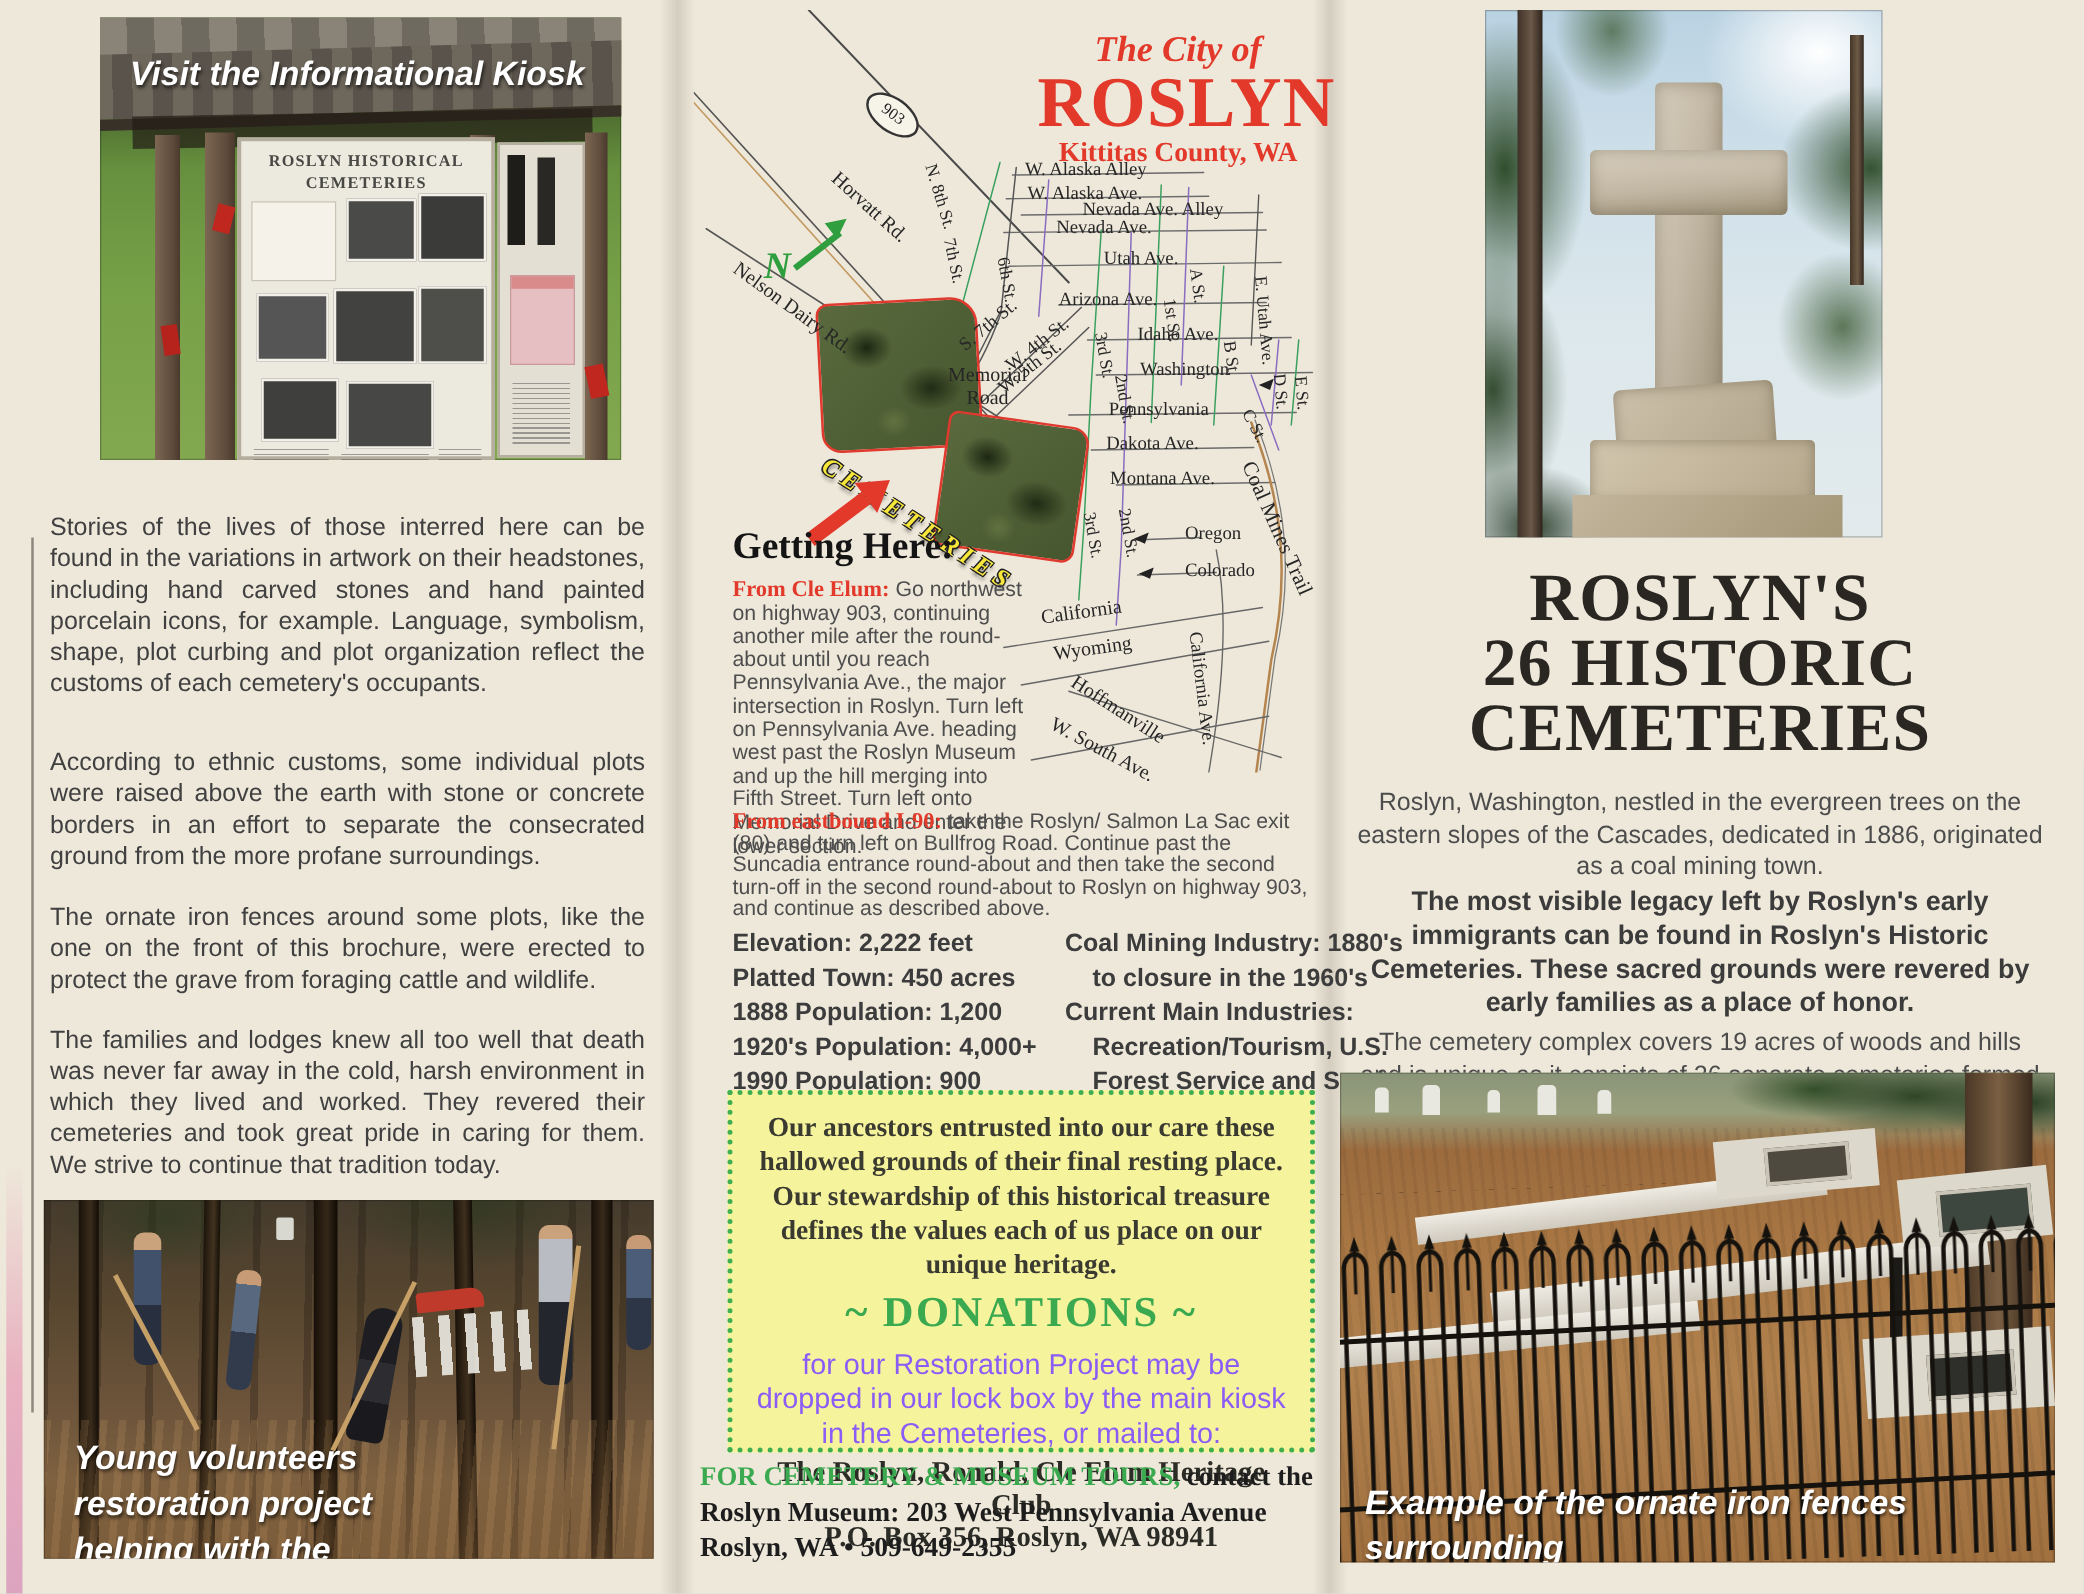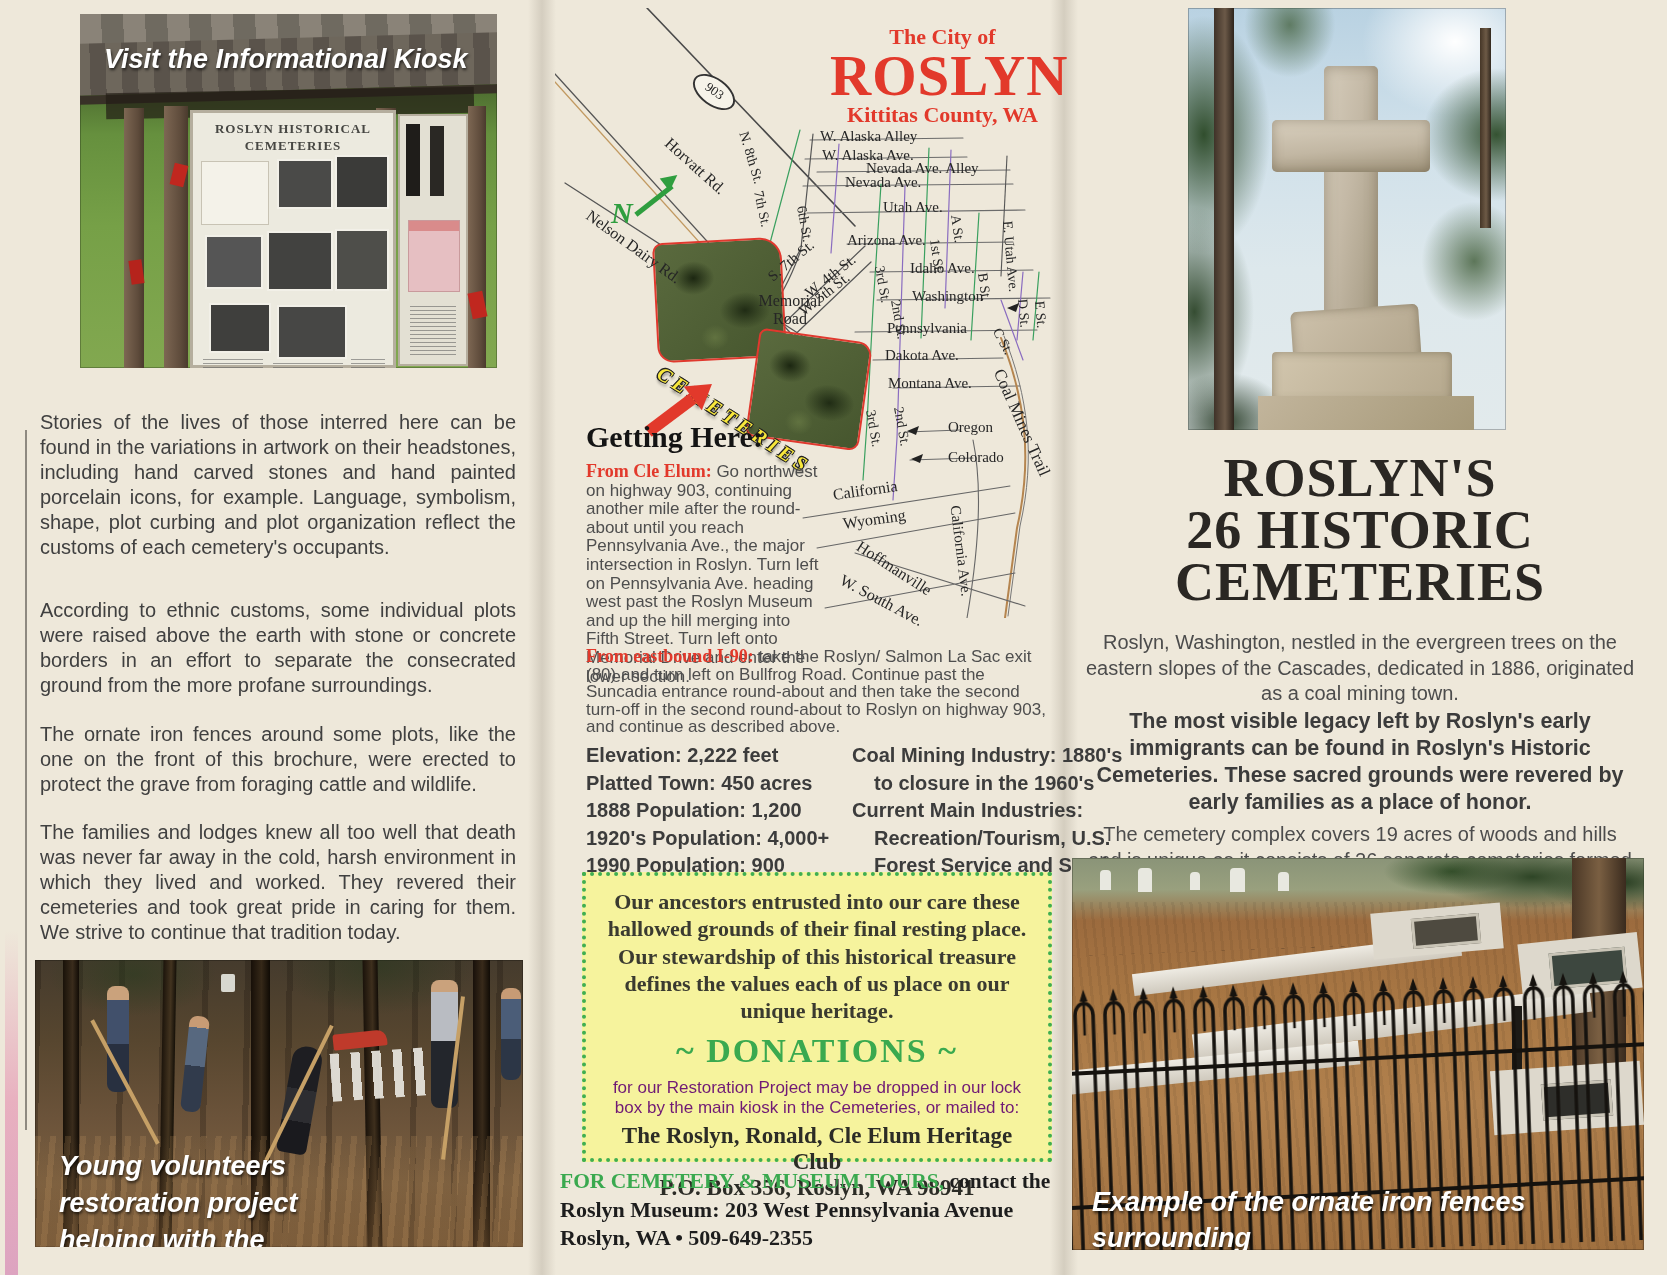--- a/index.html
+++ b/index.html
@@ -50,21 +50,21 @@
   
   .gh-head{position:absolute;left:586px;top:420px;font-family:"Liberation Serif",serif;font-weight:bold;font-size:30px;color:#141414;}
   .redlbl{color:#e2392b;font-weight:bold;font-family:"Liberation Serif",serif;}
   .dirs{position:absolute;color:#4e4e4e;}
   .stat-line{font-weight:bold;font-size:20px;line-height:27.5px;color:#3c3c3c;white-space:nowrap;}
   .ind1{padding-left:22px;}
   .don-box{position:absolute;left:582px;top:872px;width:470px;height:290px;box-sizing:border-box;
     background:#f6f39d;border:4px dotted #3fae52;padding:12px 12px 0;}
   .don-msg{font-family:"Liberation Serif",serif;font-weight:bold;font-size:22px;line-height:1.24;color:#3a3a30;text-align:center;}
   .don-head{font-family:"Liberation Serif",serif;font-weight:bold;font-size:34px;letter-spacing:2px;color:#3aa94f;text-align:center;margin-top:8px;}
-  .don-inst{font-size:17px;line-height:1.18;color:#701a75;text-align:center;margin-top:8px;}
+  .don-inst{font-size:23px;line-height:1.18;color:#8b5cf6;text-align:center;margin-top:8px;}
   .don-org{font-family:"Liberation Serif",serif;font-weight:bold;font-size:23px;color:#2c2c26;text-align:center;margin-top:5px;}
   .don-po{font-family:"Liberation Serif",serif;font-weight:bold;font-size:23px;color:#2c2c26;text-align:center;}
   .tours{position:absolute;left:560px;top:1168px;width:494px;text-align:left;font-family:"Liberation Serif",serif;font-weight:bold;line-height:1.28;}
   .tours .g{color:#3aa94f;font-size:21.5px;}
   .tours .b{color:#1d1d1d;font-size:21.5px;}
   .tours .l2{color:#1d1d1d;font-size:22px;}
   
   .r-title{position:absolute;left:1080px;width:560px;text-align:center;font-family:"Liberation Serif",serif;
     font-weight:bold;font-size:54px;line-height:52px;color:#2a2723;letter-spacing:1px;}
   .r-para{position:absolute;left:1085px;width:550px;text-align:center;color:#4c4c4c;font-size:20px;line-height:25.5px;}
@@ -189,21 +189,21 @@
         <path d="M449,328 C473,388 481,448 465,518 L453,608" stroke="#777" stroke-width="1"></path>
         <path d="M248,510 L455,478 M262,540 L460,505 M300,545 L470,598 M270,600 L460,565" stroke="#666" stroke-width="1.1"></path>
         <path d="M418,432 C428,480 424,540 412,610" stroke="#666" stroke-width="1.1"></path>
         <path d="M246,242 C225,300 205,320 168,332 C150,336 140,330 132,322" stroke="#555" stroke-width="1.2"></path>
         <path d="M310,238 L222,322 M316,254 L228,338" stroke="#555" stroke-width="1.2"></path>
         <path d="M352,423 l12,-5 -3,9 z M356,451 l12,-5 -3,9 z M452,300 l12,-5 -3,9 z" fill="#222" stroke="none"></path>
       </g>
     </svg>
 
     <div class="map-title" style="left:275px;top:16px;width:225px;">
-      <div style="font-size:22px;">The City of</div>
+      <div style="font-size:29px;font-style:italic;">The City of</div>
       <div style="font-size:57px;line-height:52px;letter-spacing:1px;">ROSLYN</div>
       <div style="font-size:22px;">Kittitas County, WA</div>
     </div>
 
     <div class="shield" style="left:135px;top:70px;transform:rotate(36deg);">903</div>
 
     <div class="abs" style="left:70px;top:162px;width:60px;height:60px;">
       <div class="abs" style="left:6px;top:28px;width:46px;height:5px;background:#2f9e3f;transform:rotate(-38deg);"></div>
       <div class="abs" style="left:38px;top:2px;width:0;height:0;border-left:8px solid transparent;border-right:8px solid transparent;border-bottom:16px solid #2f9e3f;transform:rotate(52deg);"></div>
       <div class="abs" style="left:-14px;top:26px;color:#2f9e3f;font:italic bold 30px 'Liberation Serif',serif;">N</div>

